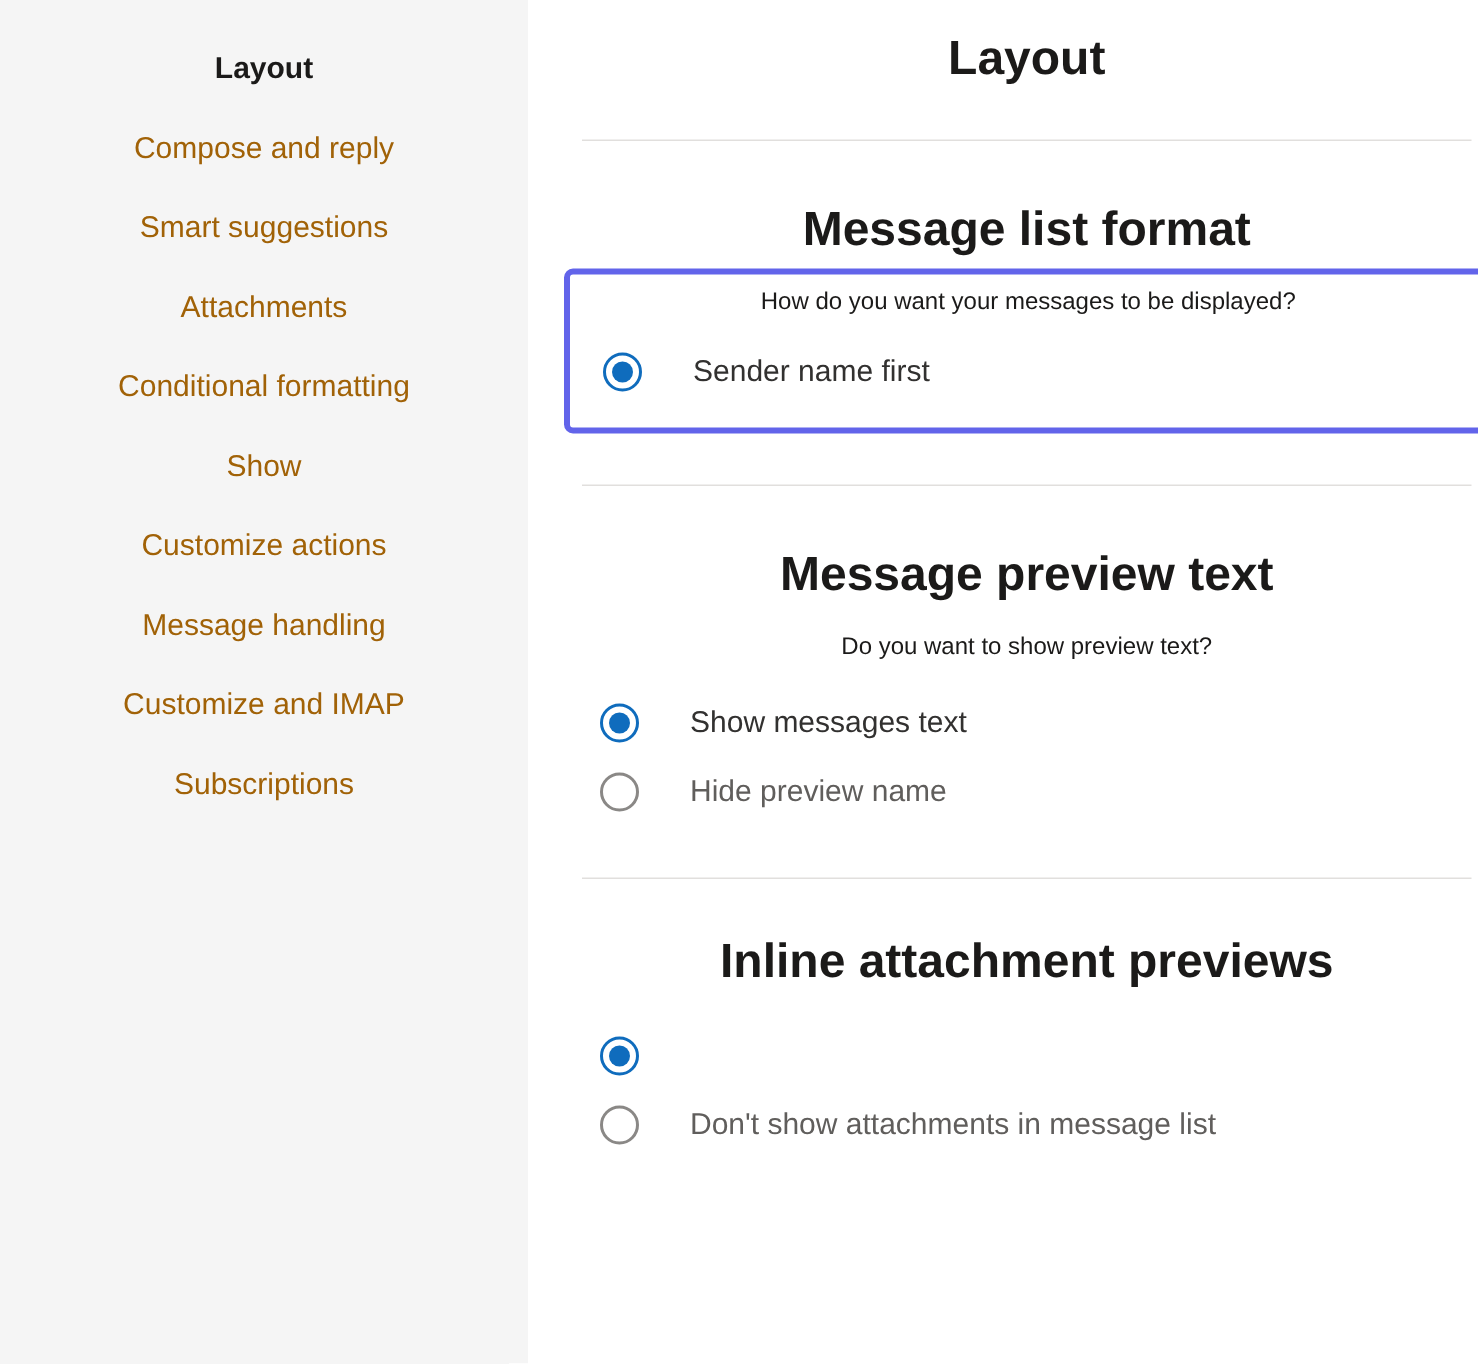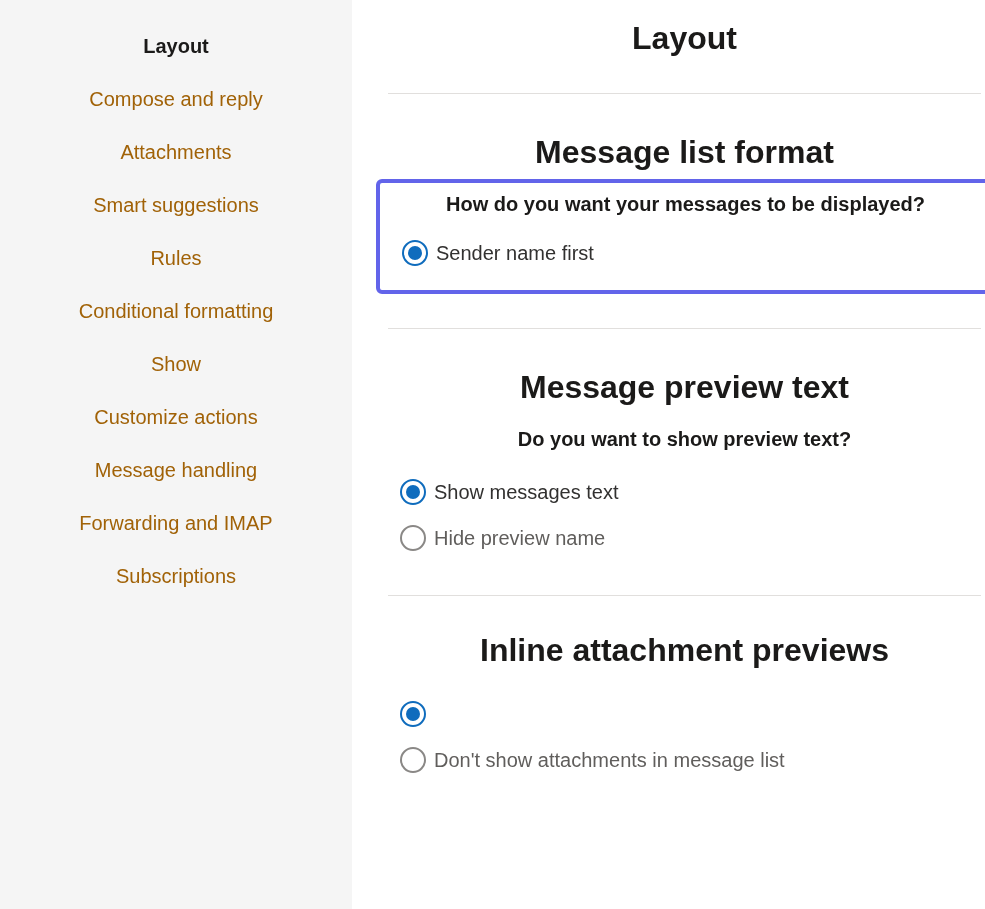--- a/index.html
+++ b/index.html
@@ -53,22 +53,22 @@
     .section {
       padding: 40px 0 34px 0;
     }
     .section-title {
       font-size: 32px;
       font-weight: 700;
       color: #1b1a19;
       margin-bottom: 22px;
     }
     .question {
-      font-size: 20px;
-      font-weight: 700;
+      font-size: 16px;
+      font-weight: 400;
       color: #1b1a19;
       margin-bottom: 18px;
     }
     .highlight-box {
       border: 4px solid #6264ea;
       border-radius: 6px;
       padding: 10px 8px 14px 8px;
       margin: -14px -12px 0 -12px;
     }
     .highlight-box .question {
@@ -101,62 +101,59 @@
     .radio.checked::after {
       content: '';
       width: 14px;
       height: 14px;
       border-radius: 50%;
       background: #0f6cbd;
     }
     .radio-label {
       font-size: 20px;
       color: #605e5c;
-      margin-left: 8px;
+      margin-left: 34px;
     }
     .radio-row.selected .radio-label {
       color: #323130;
     }
     .section-no-title {
       padding: 36px 0 10px 0;
     }
   </style>
 </head>
 <body>
 
 <nav class="sidebar">
   <div class="sidebar-item active">
     <span>Layout</span>
   </div>
   <div class="sidebar-item">
     <span>Compose and reply</span>
   </div>
   <div class="sidebar-item">
+    <span>Smart suggestions</span>
+  </div>
+  <div class="sidebar-item">
     <span>Attachments</span>
   </div>
   <div class="sidebar-item">
-    <span>Smart suggestions</span>
-  </div>
-  <div class="sidebar-item">
-    <span>Rules</span>
-  </div>
-  <div class="sidebar-item">
     <span>Conditional formatting</span>
   </div>
   <div class="sidebar-item">
     <span>Show</span>
   </div>
   <div class="sidebar-item">
     <span>Customize actions</span>
   </div>
   <div class="sidebar-item">
     <span>Message handling</span>
   </div>
   <div class="sidebar-item">
-    <span>Forwarding and IMAP</span>
+    <span>Customize and IMAP</span>
   </div>
   <div class="sidebar-item">
     <span>Subscriptions</span>
   </div>
 </nav>
 
 <main class="main">
   <h1 class="page-title">Layout</h1>
   <hr class="divider">
 

